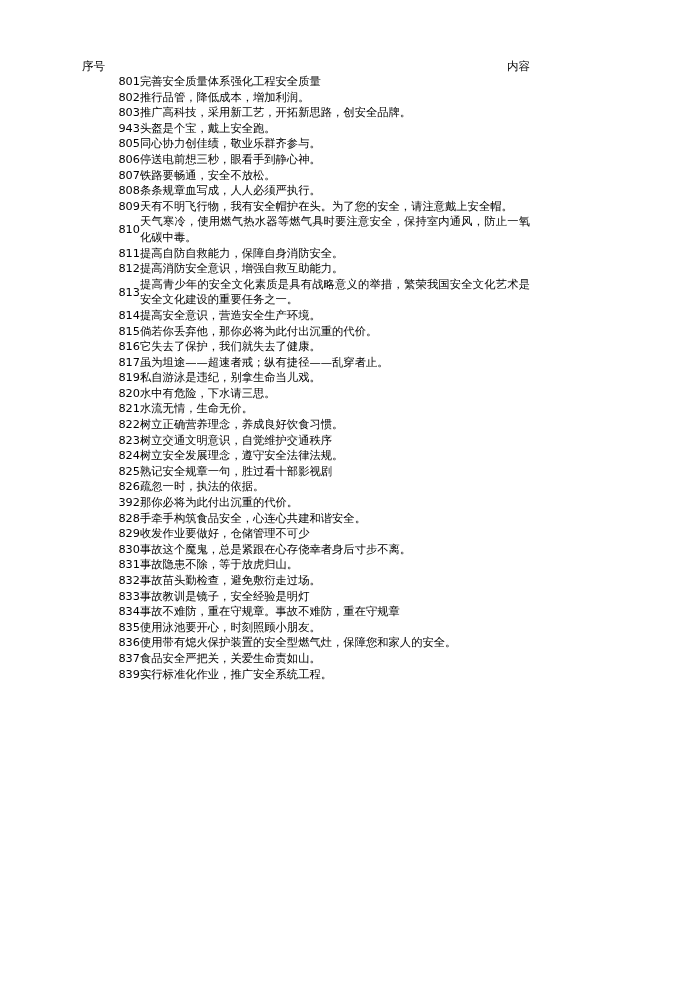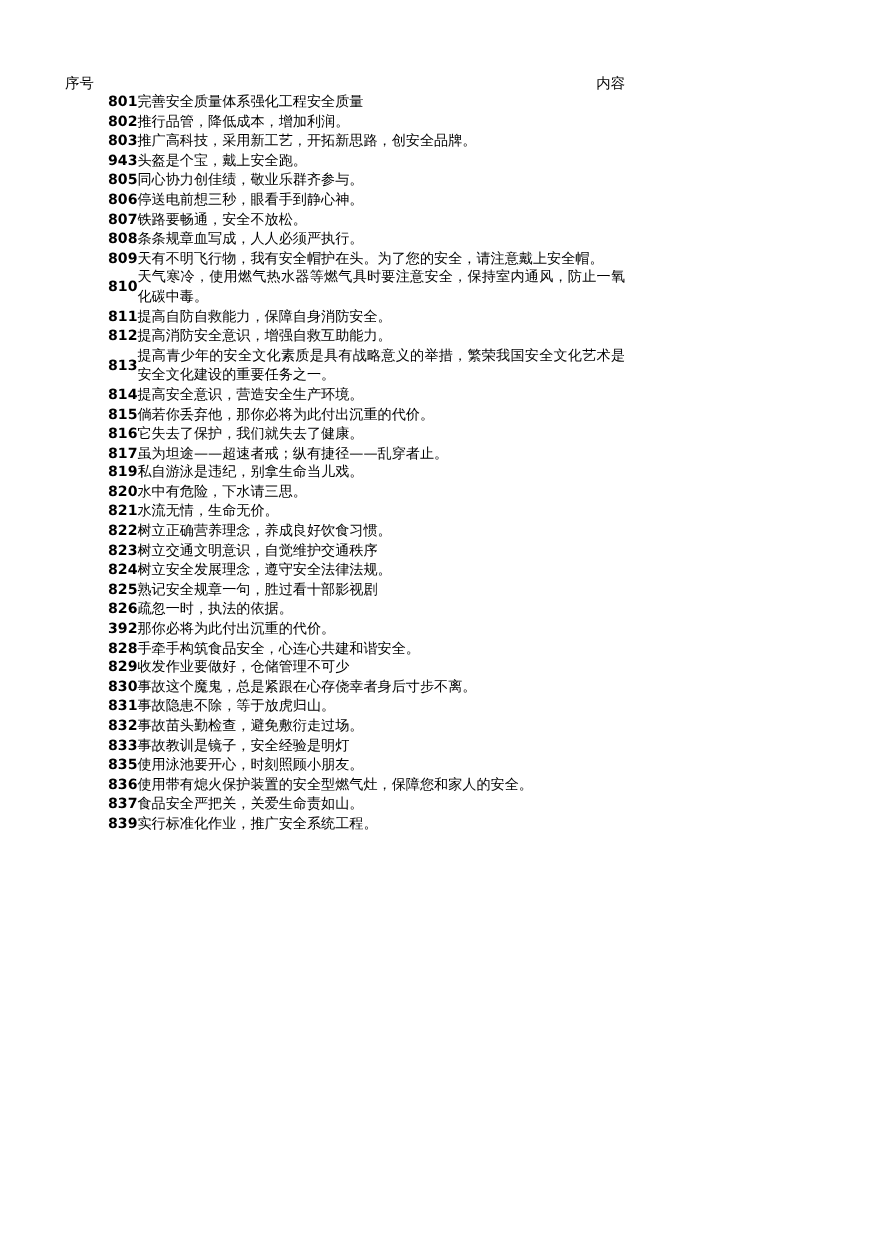--- a/index.html
+++ b/index.html
@@ -13,20 +13,21 @@
     font-family: "DejaVu Sans", "Liberation Sans", sans-serif;
     color: #000000;
     overflow: hidden;
   }
   .page {
     position: relative;
     width: 552px;
     height: 990px;
     box-sizing: border-box;
     padding: 58px 52px 0 52px;
+    margin-left: 30px;
   }
   table.doc-table {
     width: 100%;
     border-collapse: collapse;
     table-layout: fixed;
   }
   table.doc-table th,
   table.doc-table td {
     border: none;
     padding: 0;
@@ -61,21 +62,20 @@
   tbody td {
     font-size: 11.3px;
     line-height: 15.6px;
     padding-top: 1.2px;
     padding-bottom: 1.2px;
   }
   td.seq {
     text-align: right;
     padding-right: 5px;
     white-space: nowrap;
-    font-weight: bold;
   }
   td.content {
     text-align: justify;
     text-justify: inter-ideograph;
     padding-left: 6px;
     padding-right: 2px;
   }
   td.seq.mid {
     vertical-align: middle;
   }
@@ -224,20 +224,24 @@
         </tr>
         <tr>
           <td class="seq">832</td>
           <td class="content">事故苗头勤检查，避免敷衍走过场。</td>
         </tr>
         <tr>
           <td class="seq">833</td>
           <td class="content">事故教训是镜子，安全经验是明灯</td>
         </tr>
         <tr>
+          <td class="seq mid">834</td>
+          <td class="content">事故不难防，重在守规章。事故不难防，重在守规章</td>
+        </tr>
+        <tr>
           <td class="seq">835</td>
           <td class="content">使用泳池要开心，时刻照顾小朋友。</td>
         </tr>
         <tr>
           <td class="seq mid">836</td>
           <td class="content">使用带有熄火保护装置的安全型燃气灶，保障您和家人的安全。</td>
         </tr>
         <tr>
           <td class="seq">837</td>
           <td class="content">食品安全严把关，关爱生命责如山。</td>

